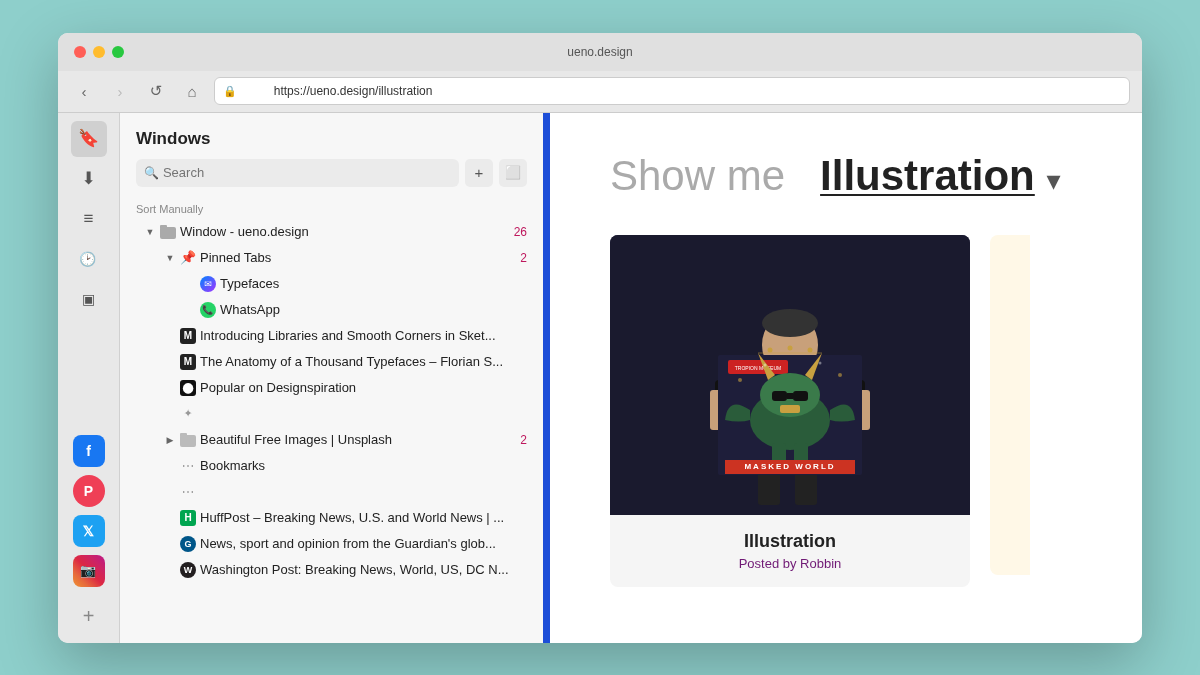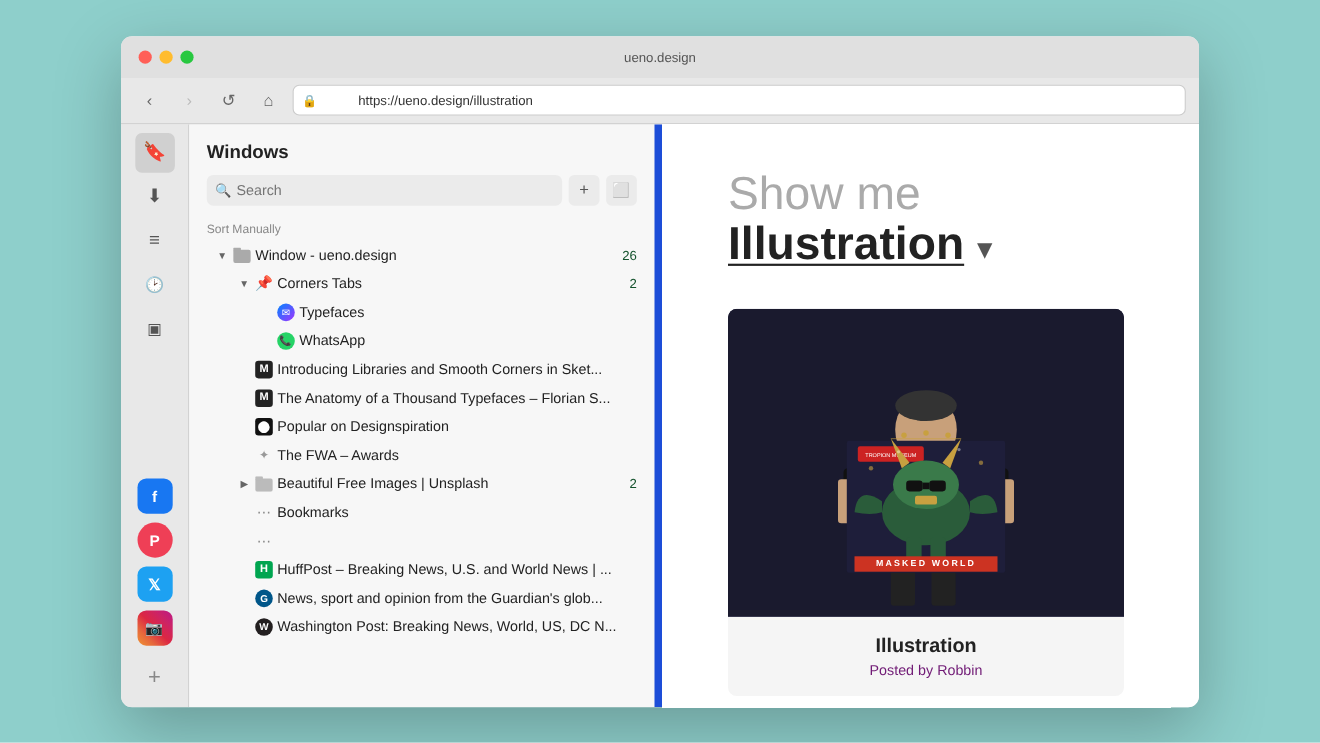--- a/index.html
+++ b/index.html
@@ -9,21 +9,21 @@
       width: 1200px;
       height: 675px;
       overflow: hidden;
       display: flex;
       align-items: center;
       justify-content: center;
     }
 
     
     .browser-window {
-      width: 980px;
+      width: 1084px;
       height: 610px;
       background: #f0f0f0;
       border-radius: 10px;
       box-shadow: 0 20px 60px rgba(0,0,0,0.25);
       overflow: hidden;
       display: flex;
       flex-direction: column;
     }
 
     
@@ -241,21 +241,21 @@
     }
     .tree-item .item-label {
       flex: 1;
       white-space: nowrap;
       overflow: hidden;
       text-overflow: ellipsis;
       font-size: 13px;
     }
     .tree-item .item-count {
       font-size: 12px;
-      color: #14532d;
+      color: #be185d;
       margin-left: 4px;
     }
 
     
     .indent-1 { padding-left: 24px; }
     .indent-2 { padding-left: 44px; }
     .indent-3 { padding-left: 64px; }
 
     
     .favicon {
@@ -453,21 +453,21 @@
                 <rect x="0" y="0" width="7" height="4" rx="1" fill="#aaa"></rect>
               </svg>
           </span>
           <span class="item-label">Window - ueno.design</span>
           <span class="item-count">26</span>
         </div>
 
         <div class="tree-item indent-2">
           <span class="chevron">▼</span>
           <span class="item-icon pinned-icon">📌</span>
-          <span class="item-label">Corners Tabs</span>
+          <span class="item-label">Pinned Tabs</span>
           <span class="item-count">2</span>
         </div>
 
         <div class="tree-item indent-3">
           <span class="chevron" style="visibility:hidden;">▶</span>
           <div class="messenger-icon">✉</div>
           <span class="item-label">Typefaces</span>
         </div>
 
         <div class="tree-item indent-3">
@@ -490,21 +490,20 @@
 
         <div class="tree-item indent-2">
           <span class="chevron" style="visibility:hidden;">▶</span>
           <div class="favicon" style="background:#111; border-radius:50;">⬤</div>
           <span class="item-label">Popular on Designspiration</span>
         </div>
 
         <div class="tree-item indent-2">
           <span class="chevron" style="visibility:hidden;">▶</span>
           <span class="item-icon" style="color:#999; font-size:11px;">✦</span>
-          <span class="item-label">The FWA – Awards</span>
         </div>
 
         <div class="tree-item indent-2">
           <span class="chevron">▶</span>
           <span class="item-icon fav-folder">
             <svg width="16" height="14" viewBox="0 0 16 14">
                 <rect x="0" y="2" width="16" height="12" rx="2" fill="#bbb"></rect>
                 <rect x="0" y="0" width="7" height="4" rx="1" fill="#bbb"></rect>
               </svg>
           </span>

